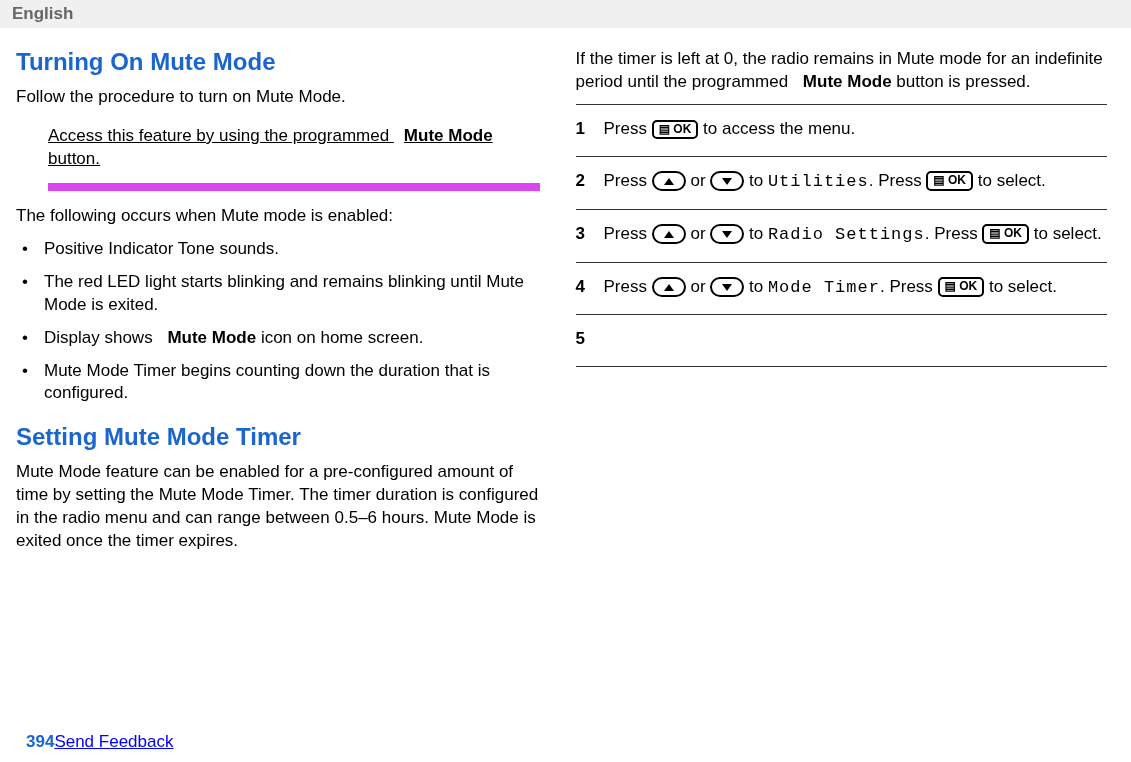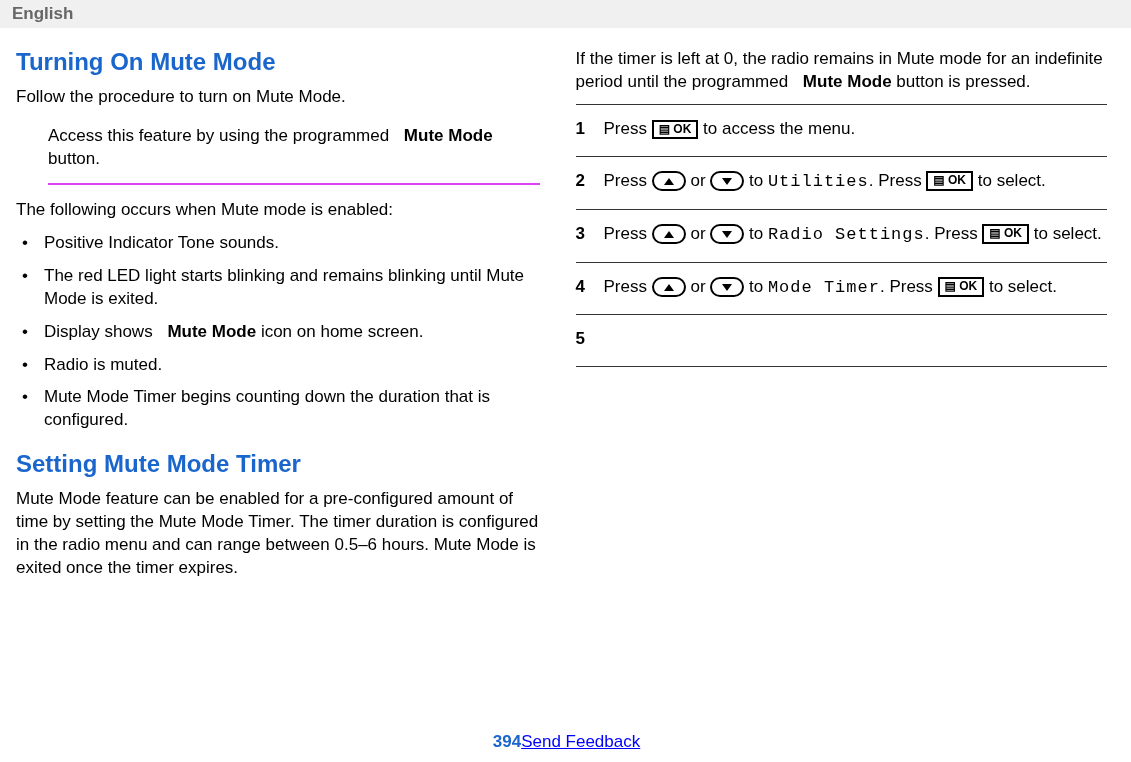--- a/index.html
+++ b/index.html
@@ -34,21 +34,21 @@
     font-weight: bold;
     margin-bottom: 10px;
   }
   p.body { font-size: 17px; line-height: 1.35; margin-bottom: 10px; }
   .indented-block {
     margin: 12px 0 12px 32px;
     padding-top: 4px;
     font-size: 17px;
     line-height: 1.35;
   }
-  .rule-below { border-bottom: 2px solid #d946ef; padding-bottom: 12px; margin-bottom: 14px; }
+  .rule-below { border-bottom: 8px solid #d946ef; padding-bottom: 12px; margin-bottom: 14px; text-decoration: underline; }
   ul.bullets { list-style: none; margin: 8px 0 18px 0; }
   ul.bullets li {
     font-size: 17px;
     line-height: 1.35;
     padding-left: 28px;
     position: relative;
     margin-bottom: 10px;
   }
   ul.bullets li::before {
     content: "•";
@@ -65,40 +65,40 @@
     padding: 10px 0 12px 0;
     font-size: 17px;
     line-height: 1.7;
   }
   .step:last-child { border-bottom: 1px solid #333; }
   .step-num { font-weight: bold; width: 28px; flex-shrink: 0; }
   .step-body { flex: 1; }
   .btn-icon {
     display: inline-block;
     border: 2px solid #000;
-    border-radius: 0;
+    border-radius: 5px;
     padding: 0 5px;
     font-size: 12px;
     line-height: 1.3;
     vertical-align: middle;
     font-weight: bold;
     background: #fff;
     min-width: 30px;
     text-align: center;
   }
   .btn-icon.rounded { border-radius: 10px; padding: 1px 10px; font-size: 11px; }
   .btn-icon .tri-up { display:inline-block; width:0; height:0; border-left:5px solid transparent; border-right:5px solid transparent; border-bottom:7px solid #000; }
   .btn-icon .tri-down { display:inline-block; width:0; height:0; border-left:5px solid transparent; border-right:5px solid transparent; border-top:7px solid #000; }
   .footer {
     position: absolute;
     bottom: 10px;
     left: 0;
     width: 100%;
     display: flex;
-    justify-content: center;
+    justify-content: flex-start;
     padding: 0 24px 0 26px;
     font-size: 17px;
   }
   .footer .pagenum { color: #1a66cc; font-weight: bold; }
   .footer a { color: #0000ff; text-decoration: underline; }
 </style>
 </head>
 <body>
 
 <div class="header-bar">
@@ -114,21 +114,20 @@
     <div class="indented-block rule-below">
       <span>Access this feature by using the programmed </span><span class="bold">Mute Mode</span><span> button.</span>
     </div>
 
     <p class="body">The following occurs when Mute mode is enabled:</p>
 
     <ul class="bullets">
       <li><span>Positive Indicator Tone sounds.</span></li>
       <li><span>The red LED light starts blinking and remains blinking until Mute Mode is exited.</span></li>
       <li><span>Display shows </span><span class="bold">Mute Mode</span><span> icon on home screen.</span></li>
-      <li><span>Radio is muted.</span></li>
       <li><span>Mute Mode Timer begins counting down the duration that is configured.</span></li>
     </ul>
 
     <h2 class="section-title">Setting Mute Mode Timer</h2>
     <p class="body">Mute Mode feature can be enabled for a pre-configured amount of time by setting the Mute Mode Timer. The timer duration is configured in the radio menu and can range between 0.5–6 hours. Mute Mode is exited once the timer expires.</p>
   </div>
 
   <div class="col right">
     <p class="body">
       <span>If the timer is left at 0, the radio remains in Mute mode for an indefinite period until the programmed </span><span class="bold">Mute Mode</span><span> button is pressed.</span>

